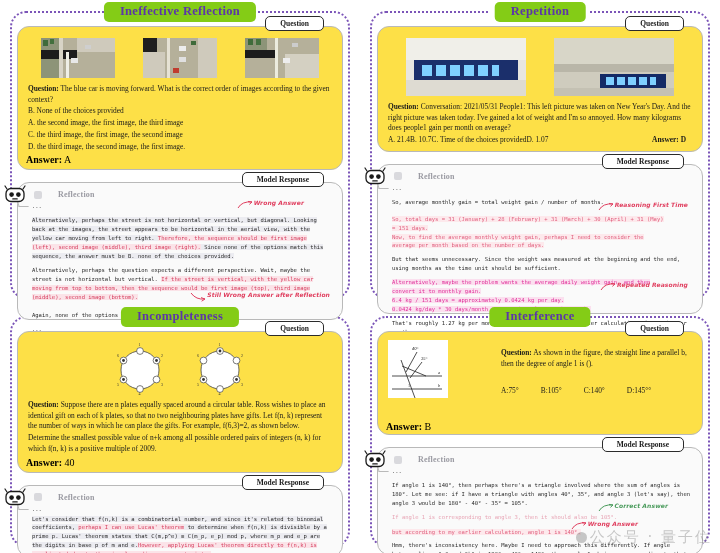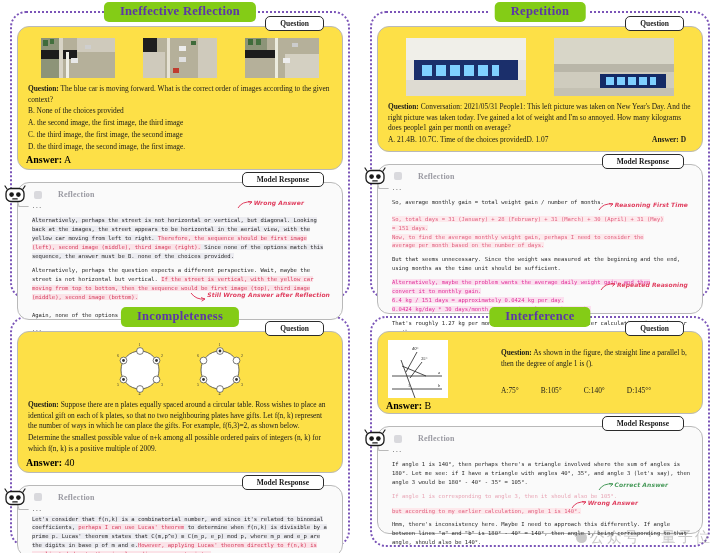--- a/index.html
+++ b/index.html
@@ -536,21 +536,21 @@
         <div class="interf-q qtext">
           <div class="qline"><b>Question:</b> <span>As shown in the figure, the straight line a parallel b, then the degree of angle 1 is ().</span></div>
           <div class="qline choices-inline" style="gap:22px;margin-top:17px">
             <span>A:75°</span>
             <span>B:105°</span>
             <span>C:140°</span>
             <span>D:145°°</span>
           </div>
         </div>
       </div>
-      <div class="answer" style="margin-top:2px"><b>Answer:</b> <span>B</span></div>
+      <div class="answer" style="margin-top:23px"><b>Answer:</b> <span>B</span></div>
     </div>
 
     <div class="card r-card" style="height:108px">
       <div class="tab">Model Response</div>
       <div class="tail"></div>
       <div class="robot">
         <svg viewBox="0 0 22 19" width="22" height="19">
           <path d="M3 4 L1 1 M19 4 L21 1" stroke="#1a1a1a" stroke-width="1.2" fill="none" stroke-linecap="round"></path>
           <rect x="2" y="3.5" width="18" height="13" rx="5" ry="5" fill="#fff" stroke="#1a1a1a" stroke-width="1.3"></rect>
           <circle cx="7.6" cy="9.6" r="2.3" fill="#1a1a1a"></circle>

